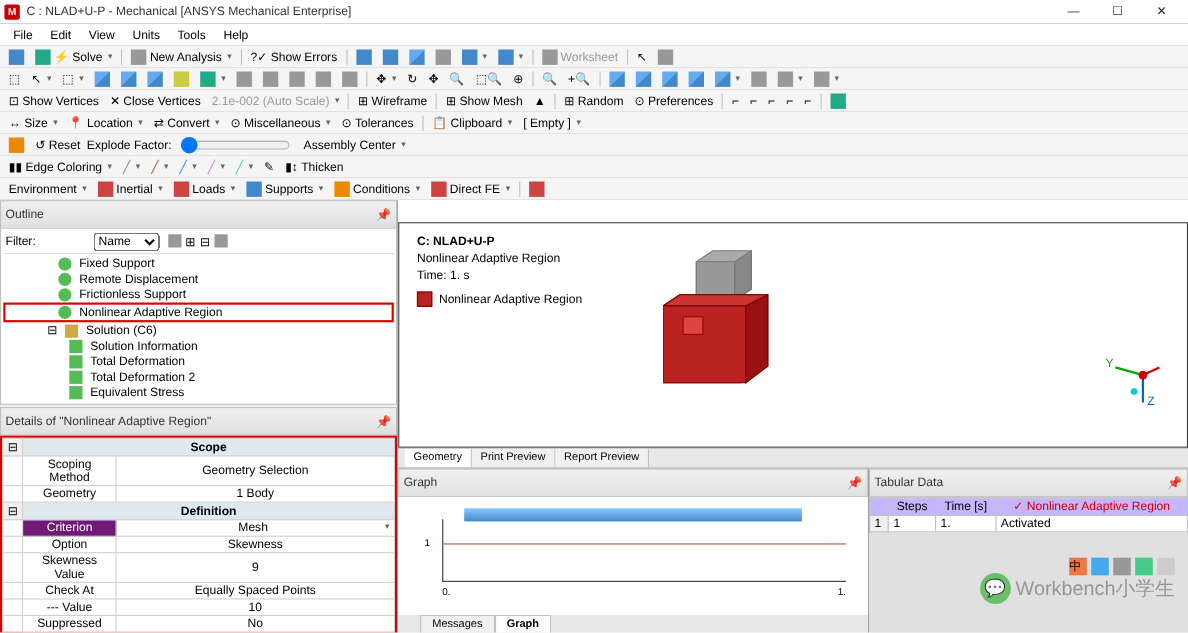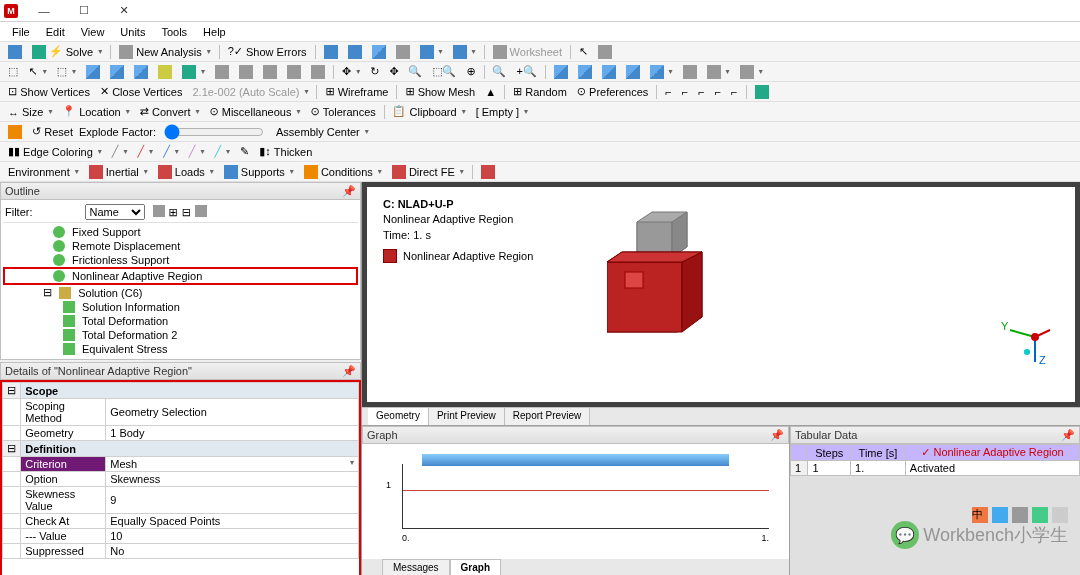--- a/index.html
+++ b/index.html
@@ -28,48 +28,48 @@
 .tbicon.red { background: #c44; }
 .tbicon.orange { background: #e80; }
 .tbicon.grey { background: #999; }
 .tbicon.cube { background: linear-gradient(135deg,#6ae 50%,#48c 50%); }
 
 
 .workarea { display: flex; height: calc(575px - 22px - 20px - 20px*6 - 18px); }
 .leftpane { width: 362px; display: flex; flex-direction: column; border-right: 1px solid #a0a0a0; }
 
 
-.panel-header { height: 18px; background: linear-gradient(#f0f0f0,#e0e0e0); border: 1px solid #c0c0c0; display: flex; align-items: center; padding: 0 4px; font-weight: normal; color: #333; }
+.panel-header { height: 18px; background: linear-gradient(#f0f0f0,#e0e0e0); border: 1px solid #c0c0c0; display: flex; align-items: center; padding: 12px 4px; font-weight: normal; color: #333; }
 .panel-header .pin { margin-left: auto; }
 .outline-body { background: #fff; flex: 0 0 auto; border: 1px solid #c0c0c0; border-top: none; padding: 2px; overflow: hidden; }
 .filterrow { display: flex; align-items: center; gap: 4px; padding: 2px; border-bottom: 1px solid #e0e0e0; }
 .filterrow select { font-size: 11px; width: 60px; margin-left: 48px; }
 .tree { padding: 2px 0; }
 .tree-item { display: flex; align-items: center; padding: 1px 0 1px 50px; gap: 7px; }
 .tree-item.lvl2 { padding-left: 60px; }
 .tree-item .ticon { width: 12px; height: 12px; display: inline-block; }
 .ti-green { background: #5b5; border-radius: 50%; }
 .ti-check { background: #5b5; }
 .ti-bolt { background: #ca4; }
 .tree-item.highlight { background: #fff; border: 2px solid #d00; padding-left:48px; }
 
 
 .details { border: 2px solid #d00; background: #fff; flex: 1; display: flex; flex-direction: column; }
 .details table { width: 100%; border-collapse: collapse; }
-.details td { border: 1px solid #d0d0d0; padding: 1px 4px; height: 14px; }
+.details td { border: 1px solid #d0d0d0; padding: 1px 4px; height: 14px; text-align: center; }
 .details td.label { width: 85px; background: #fff; }
 .details td.val { background: #fff; }
 .details td.cat { background: #e0e8f0; font-weight: bold; }
 .details td.sel { background: #701a75; color: #fff; }
 .details td.expand { width: 12px; background: #f0f0f0; text-align: center; cursor: pointer; }
 .details td.dropdown::after { content: "▾"; float: right; color: #666; font-size: 8px; }
 
 
 .rightpane { flex: 1; display: flex; flex-direction: column; background: #fff; }
-.viewport { flex: 1; position: relative; background: #fff; border: 5px solid #404040; }
+.viewport { flex: 1; position: relative; background: #fff; border: 1px solid #404040; margin-top: 20px; }
 .vp-label { position: absolute; top: 10px; left: 16px; line-height: 1.4; }
 .vp-label .bold { font-weight: bold; }
 .vp-legend { position: absolute; top: 62px; left: 16px; display: flex; align-items: center; gap: 6px; }
 .vp-legend .swatch { width: 14px; height: 14px; background: #b22; border: 1px solid #800; }
 .model { position: absolute; top: 20px; left: 240px; }
 .triad { position: absolute; right: 20px; bottom: 30px; }
 .vp-tabs { height: 18px; display: flex; background: #e8e8e8; border-top: 1px solid #c0c0c0; }
 .vp-tab { padding: 2px 8px; border-right: 1px solid #c0c0c0; background: #f0f0f0; font-size: 10px; }
 .vp-tab.active { background: #fff; }
 
@@ -95,20 +95,21 @@
 .watermark .wcircle { width: 28px; height: 28px; border-radius: 50%; background: #5b5; display:flex;align-items:center;justify-content:center;font-size:16px;}
 .watermark .wtext { font-size: 18px; color: #888; font-weight: 300; }
 .wm-icons { position:absolute; right:12px; bottom:52px; display:flex; gap:4px; }
 .wm-icons .wi { width:16px;height:16px; }
 </style>
 </head>
 <body>
 
 <div class="titlebar">
   <div class="app-icon">M</div>
+  <div class="title">C : NLAD+U-P - Mechanical [ANSYS Mechanical Enterprise]</div>
   <div class="winbtns">
     <div class="winbtn">—</div>
     <div class="winbtn">☐</div>
     <div class="winbtn">✕</div>
   </div>
 </div>
 
 <div class="menubar">
   <div class="item">File</div>
   <div class="item">Edit</div>

